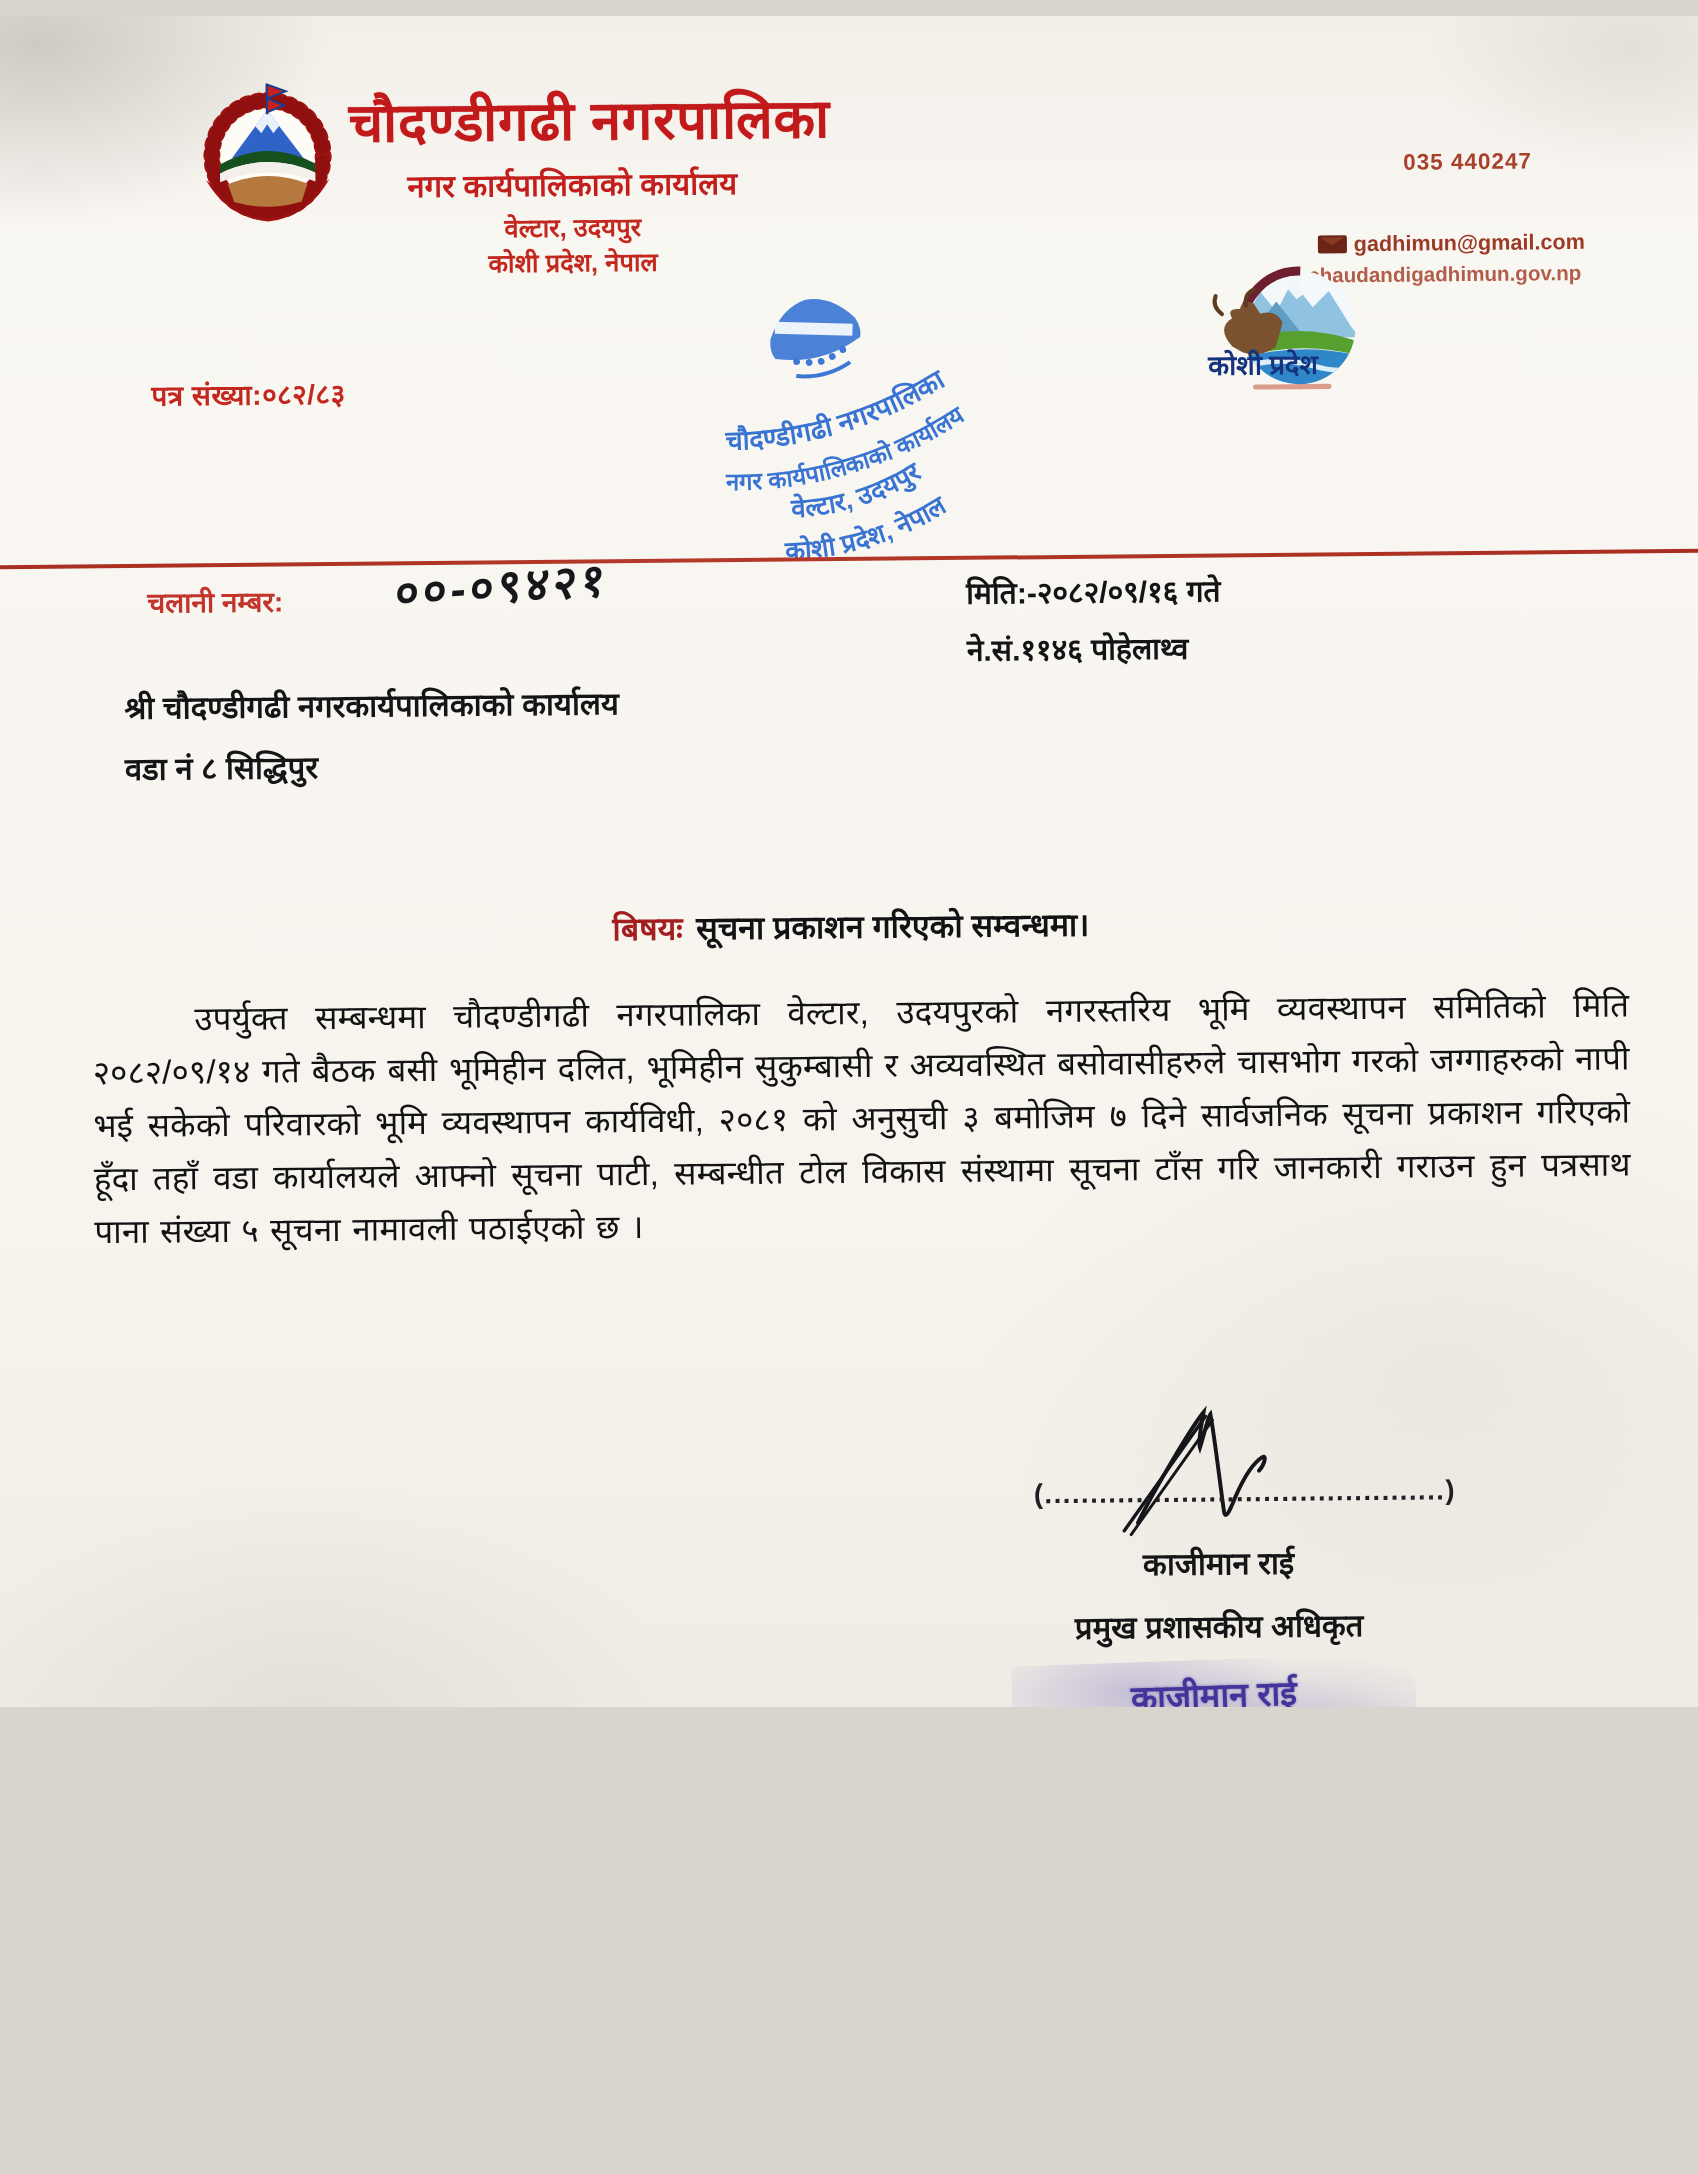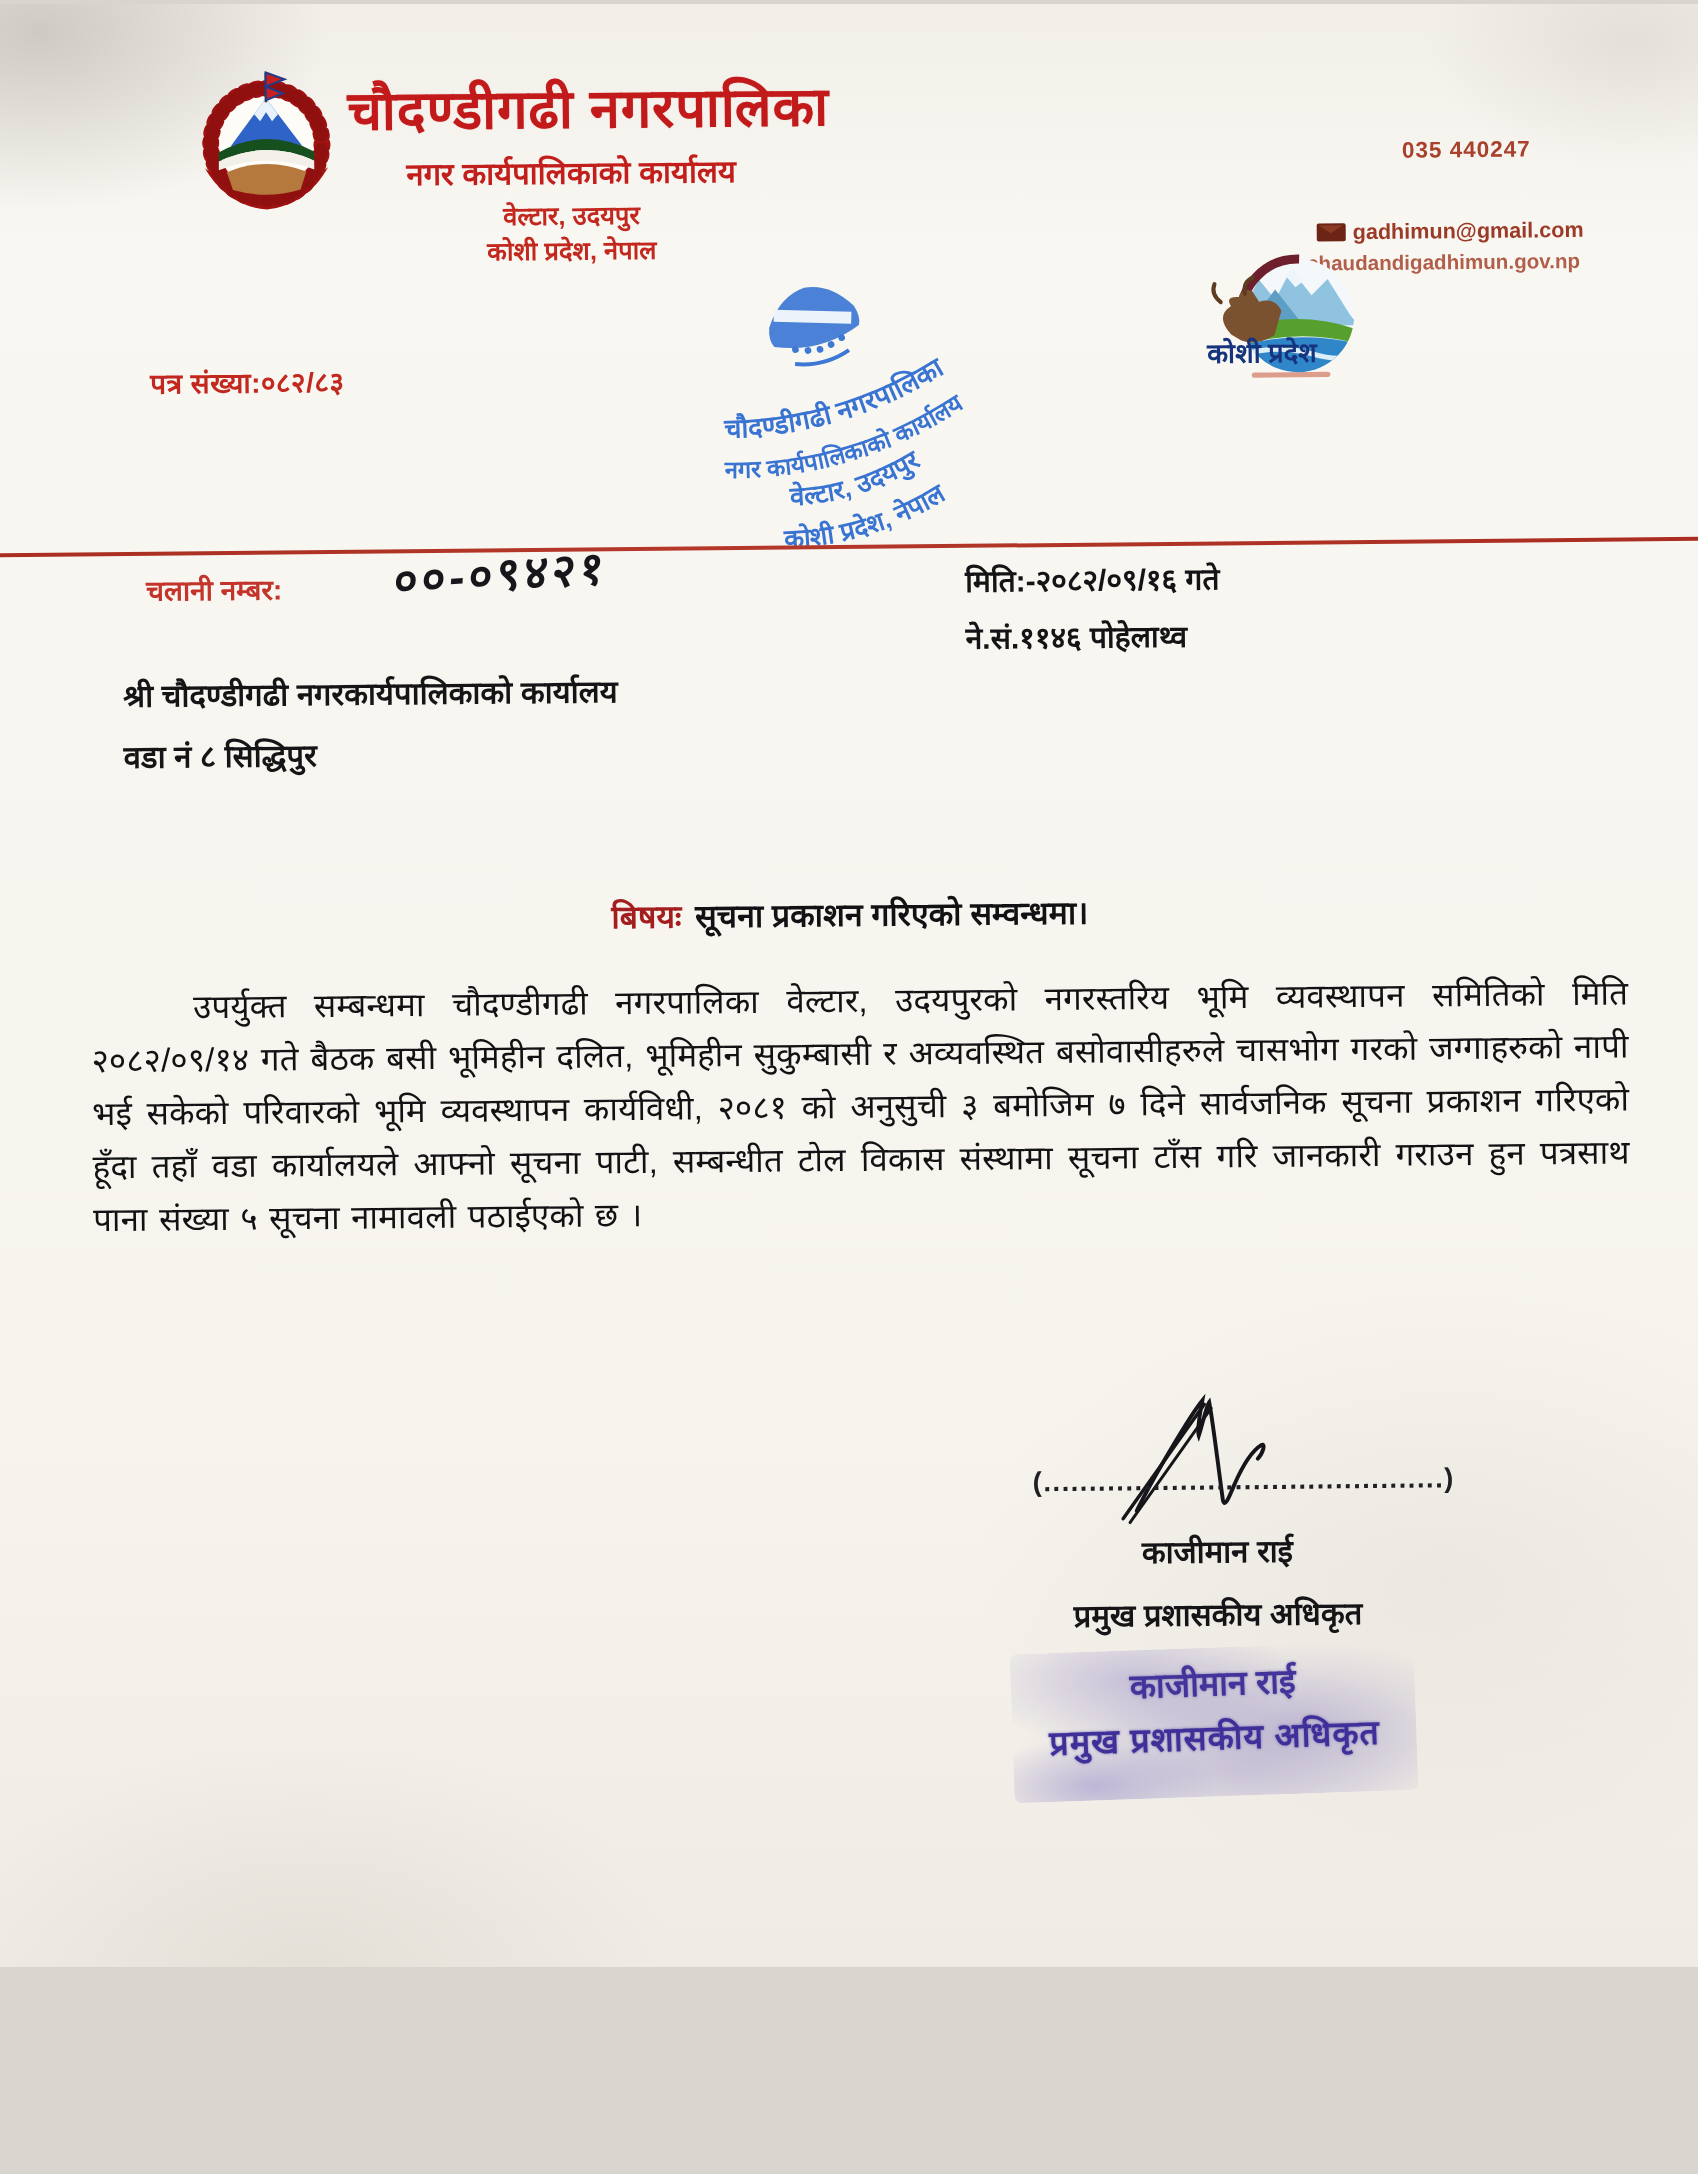--- a/index.html
+++ b/index.html
@@ -2,22 +2,22 @@
 <html><head>
 <meta charset="utf-8">
 <style>
   html,body{margin:0;padding:0;}
   body{
     font-family:"Liberation Sans","DejaVu Sans",sans-serif;
     background:#d8d5cf;
   }
   .page{
     position:relative;
-    width:1699px;height:1963px;
-    margin:4px auto;
+    width:1699px;height:1691px;
+    margin:16px auto;
     overflow:hidden;
     background:
       radial-gradient(412px 255px at 39px 29px, rgba(150,146,138,.40), rgba(150,146,138,0) 70%),
       radial-gradient(294px 176px at 96% 2%, rgba(170,165,155,.22), rgba(170,165,155,0) 70%),
       radial-gradient(510px 314px at 18% 100%, rgba(180,175,165,.20), rgba(180,175,165,0) 72%),
       radial-gradient(627px 412px at 85% 80%, rgba(185,180,170,.16), rgba(185,180,170,0) 75%),
       linear-gradient(180deg,#f2efe9 0px,#f9f7f2 235px,#f7f4ee 72%,#efece5 100%);
   }
   .rot{position:absolute;inset:0;transform:rotate(-0.55deg);transform-origin:50% 45%;}
   .abs{position:absolute;}

